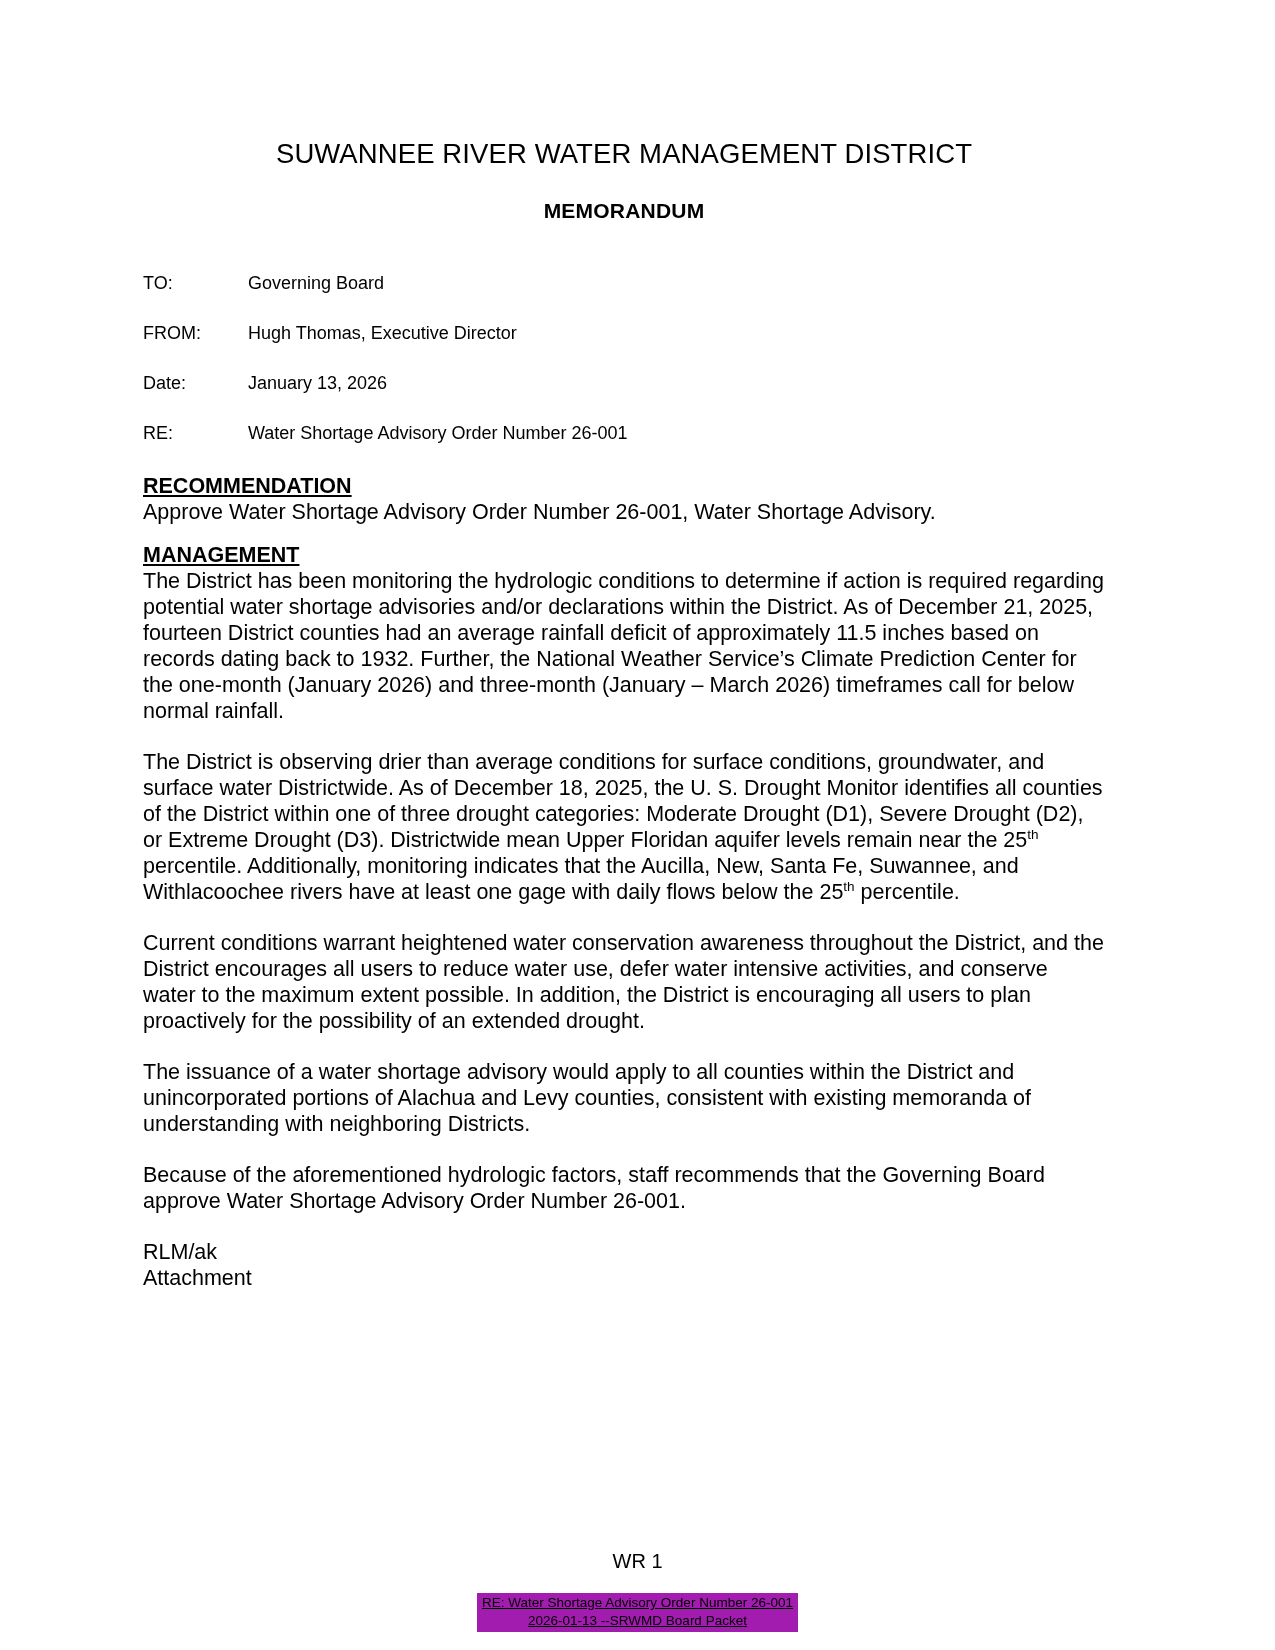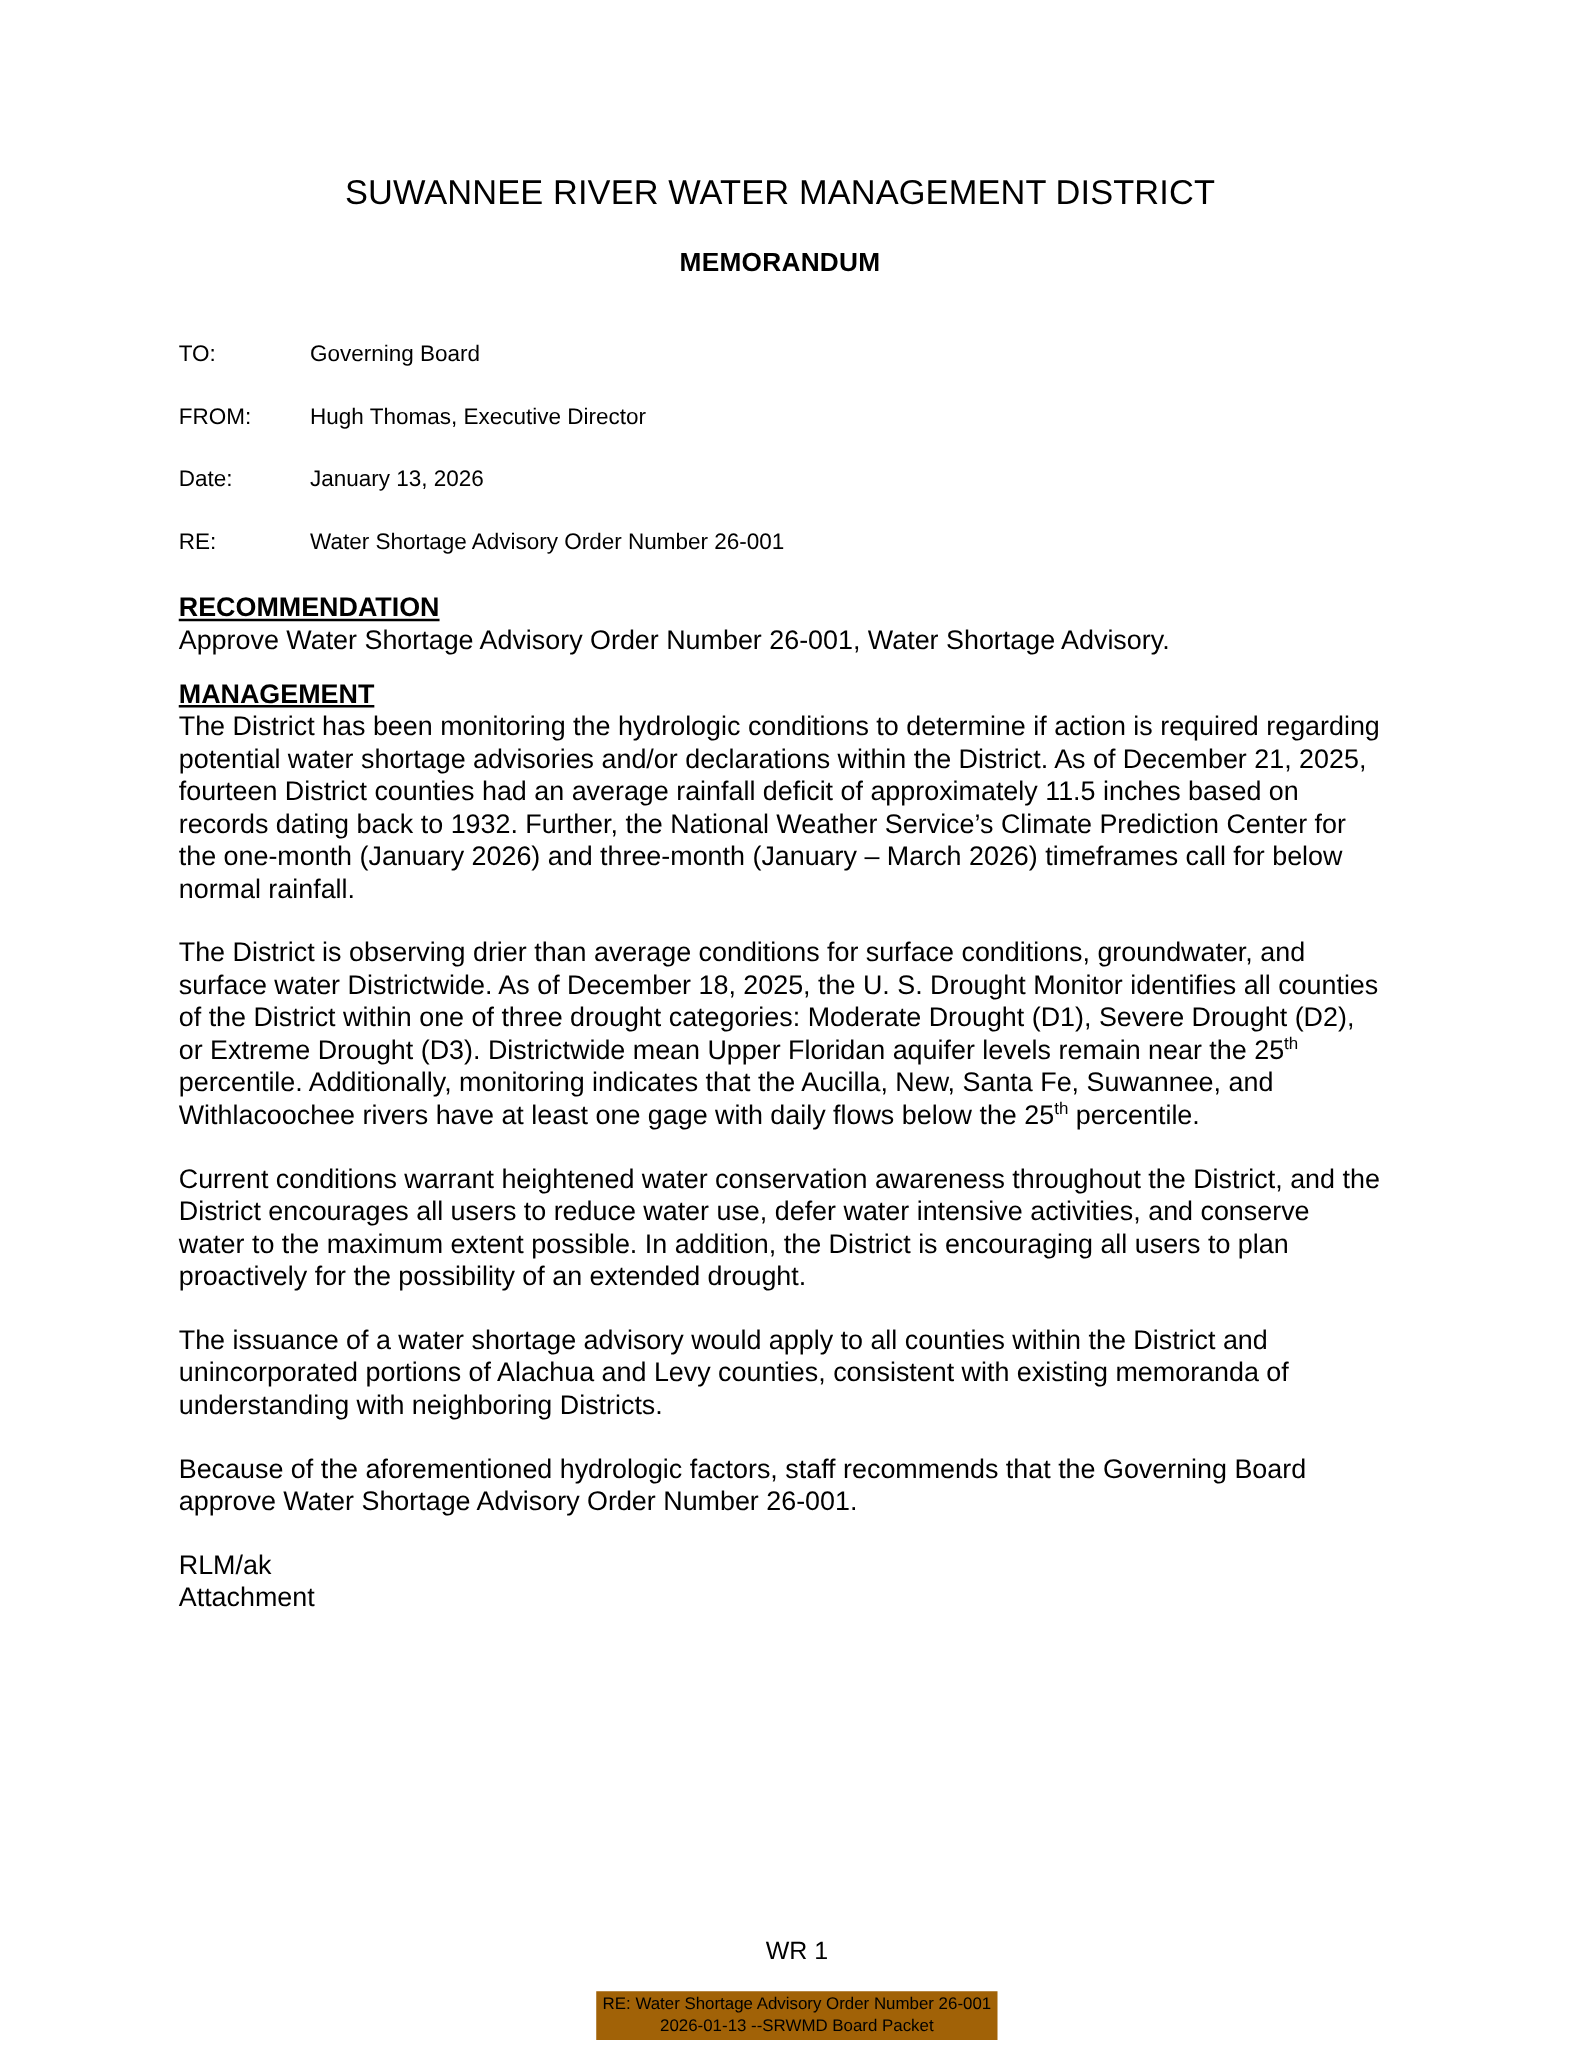--- a/index.html
+++ b/index.html
@@ -185,19 +185,19 @@
 
     <div class="signoff">
       <div>RLM/ak</div>
       <div>Attachment</div>
     </div>
 
   </div>
 
   <div class="footer">
     <div class="footer-page">WR 1</div>
-    <div class="footer-stamp" style="background: #a16207;">
+    <div class="footer-stamp" style="background: #a21caf; text-decoration: underline;">
       <span class="line1">RE: Water Shortage Advisory Order Number 26-001</span>
       <span class="line2">2026-01-13 --SRWMD Board Packet</span>
     </div>
     <div class="footer-spacer"></div>
   </div>
 </div>
 
 </body></html>

